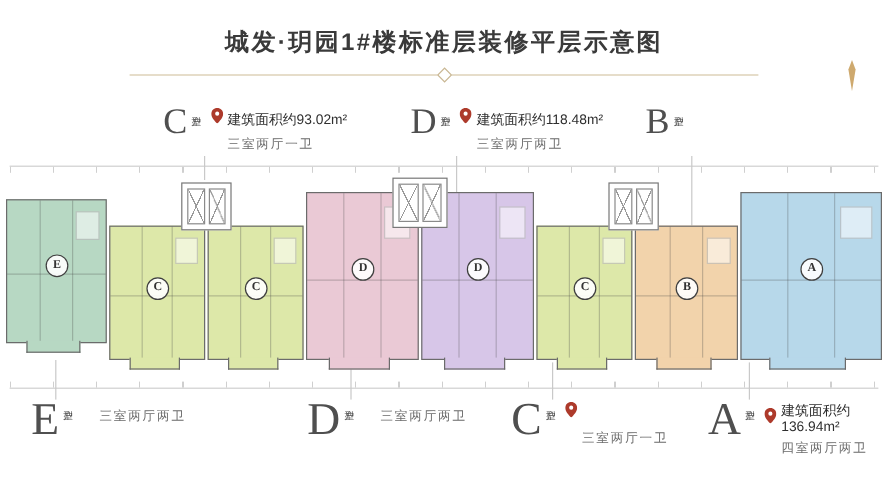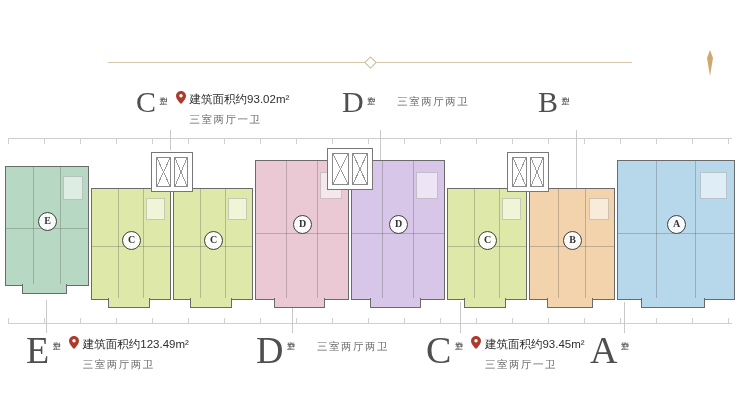--- a/index.html
+++ b/index.html
@@ -50,20 +50,21 @@
       background:repeating-linear-gradient(90deg,#cfcfcf 0 1px,transparent 1px 36px);}
   .dim-top{top:138px;border-top:1px solid #cfcfcf;}
   .dim-bottom{top:318px;border-bottom:1px solid #cfcfcf;}
   .leader{position:absolute;width:1px;background:#c9c9c9;}
 </style>
 </head>
 <body>
 
 <div class="canvas">
 
+  <div class="title">城发·玥园1#楼标准层装修平层示意图</div>
   <div class="divider"></div>
   <div class="divider-diamond"></div>
   <div class="emblem">
     <svg width="12" height="26" viewBox="0 0 12 26">
         <path d="M6 0 L9 8 L6 26 L3 8 Z" fill="#c9a05e" opacity="0.9"></path>
       </svg>
   </div>
 
   <div class="unit-label top" style="left:136px;top:88px;">
     <span class="label-letter">C</span>
@@ -79,20 +80,29 @@
         <span class="label-area">建筑面积约93.02m²</span>
       </div>
       <div class="label-rooms">三室两厅一卫</div>
     </div>
   </div>
 
   <div class="unit-label top" style="left:342px;top:88px;">
     <span class="label-letter">D</span>
     <span class="label-suffix">户型</span>
     <div class="label-info">
+      <div class="label-area-row">
+        <span>
+          <svg width="10" height="13" viewBox="0 0 10 13">
+              <path d="M5 0 C2.2 0 0 2.2 0 5 c0 3.5 5 8 5 8 s5-4.5 5-8 C10 2.2 7.8 0 5 0 z" fill="#ad3a2b"></path>
+              <circle cx="5" cy="4.7" r="1.7" fill="#fff"></circle>
+            </svg>
+        </span>
+        <span class="label-area">建筑面积约118.48m²</span>
+      </div>
       <div class="label-rooms">三室两厅两卫</div>
     </div>
   </div>
 
   <div class="unit-label top" style="left:538px;top:88px;">
     <span class="label-letter">B</span>
     <span class="label-suffix">户型</span>
   </div>
 
   <div class="dim dim-top"></div>
@@ -191,29 +201,20 @@
     <div class="core" style="left:502px;top:4px;width:42px;height:40px;">
       <div class="stair-cell"></div>
       <div class="stair-cell"></div>
     </div>
   </div>
 
   <div class="unit-label bottom" style="left:26px;top:333px;">
     <span class="label-letter">E</span>
     <span class="label-suffix">户型</span>
     <div class="label-info">
-      <div class="label-area-row">
-        <span>
-          <svg width="10" height="13" viewBox="0 0 10 13">
-              <path d="M5 0 C2.2 0 0 2.2 0 5 c0 3.5 5 8 5 8 s5-4.5 5-8 C10 2.2 7.8 0 5 0 z" fill="#ad3a2b"></path>
-              <circle cx="5" cy="4.7" r="1.7" fill="#fff"></circle>
-            </svg>
-        </span>
-        <span class="label-area">建筑面积约123.49m²</span>
-      </div>
       <div class="label-rooms">三室两厅两卫</div>
     </div>
   </div>
 
   <div class="unit-label bottom" style="left:256px;top:333px;">
     <span class="label-letter">D</span>
     <span class="label-suffix">户型</span>
     <div class="label-info">
       <div class="label-rooms">三室两厅两卫</div>
     </div>
@@ -223,24 +224,35 @@
     <span class="label-letter">C</span>
     <span class="label-suffix">户型</span>
     <div class="label-info">
       <div class="label-area-row">
         <span>
           <svg width="10" height="13" viewBox="0 0 10 13">
               <path d="M5 0 C2.2 0 0 2.2 0 5 c0 3.5 5 8 5 8 s5-4.5 5-8 C10 2.2 7.8 0 5 0 z" fill="#ad3a2b"></path>
               <circle cx="5" cy="4.7" r="1.7" fill="#fff"></circle>
             </svg>
         </span>
-        <span class="label-area">建筑面积约93.45m²</span>
       </div>
       <div class="label-rooms">三室两厅一卫</div>
     </div>
   </div>
 
   <div class="unit-label bottom" style="left:590px;top:333px;">
     <span class="label-letter">A</span>
     <span class="label-suffix">户型</span>
+    <div class="label-info">
+      <div class="label-area-row">
+        <span>
+          <svg width="10" height="13" viewBox="0 0 10 13">
+              <path d="M5 0 C2.2 0 0 2.2 0 5 c0 3.5 5 8 5 8 s5-4.5 5-8 C10 2.2 7.8 0 5 0 z" fill="#ad3a2b"></path>
+              <circle cx="5" cy="4.7" r="1.7" fill="#fff"></circle>
+            </svg>
+        </span>
+        <span class="label-area">建筑面积约136.94m²</span>
+      </div>
+      <div class="label-rooms">四室两厅两卫</div>
+    </div>
   </div>
 
 </div>
 
 </body></html>

